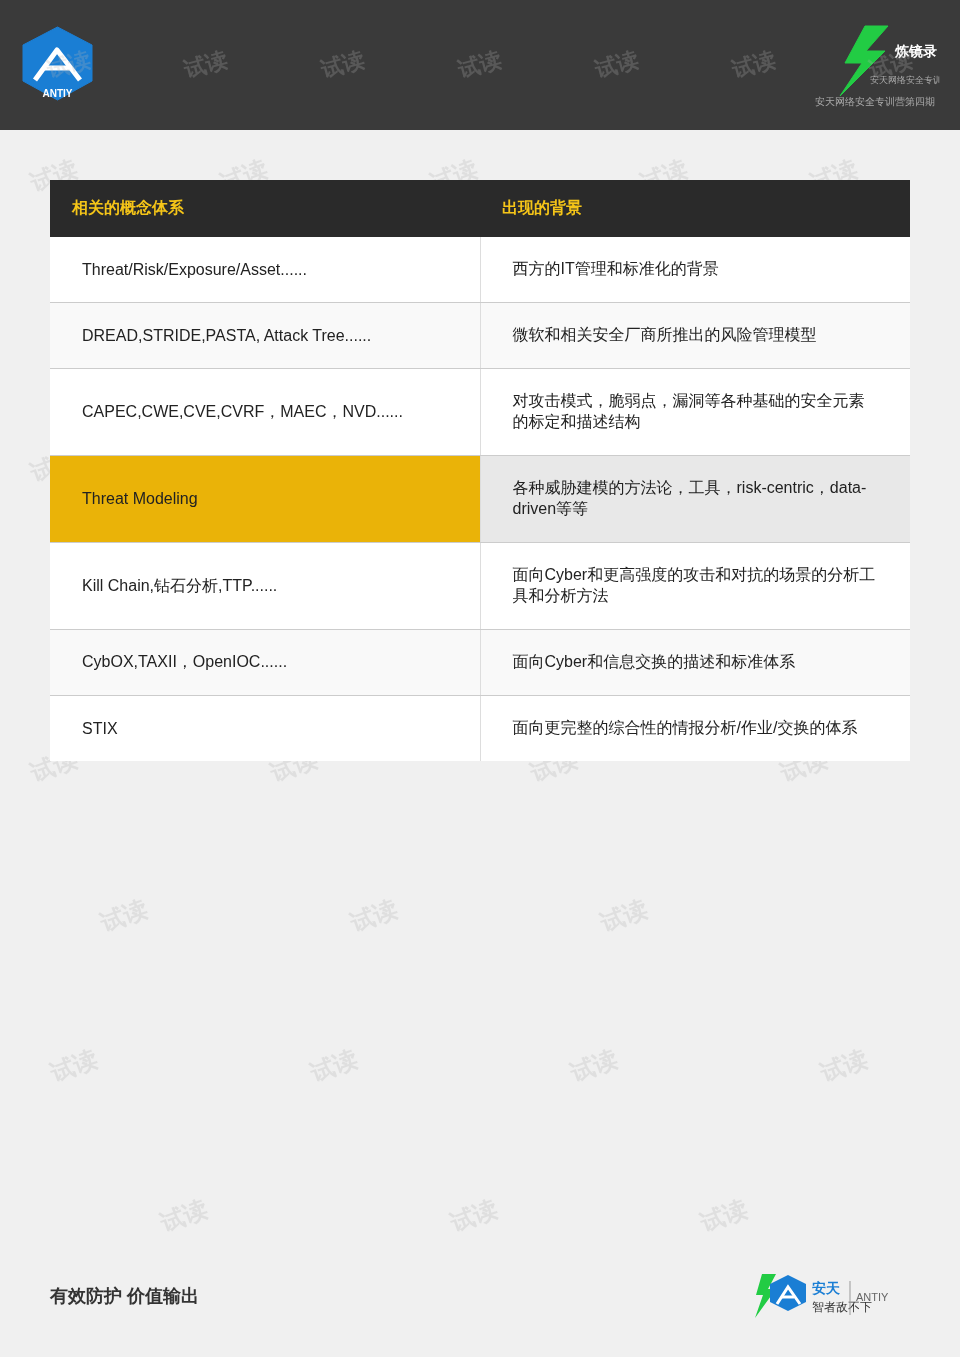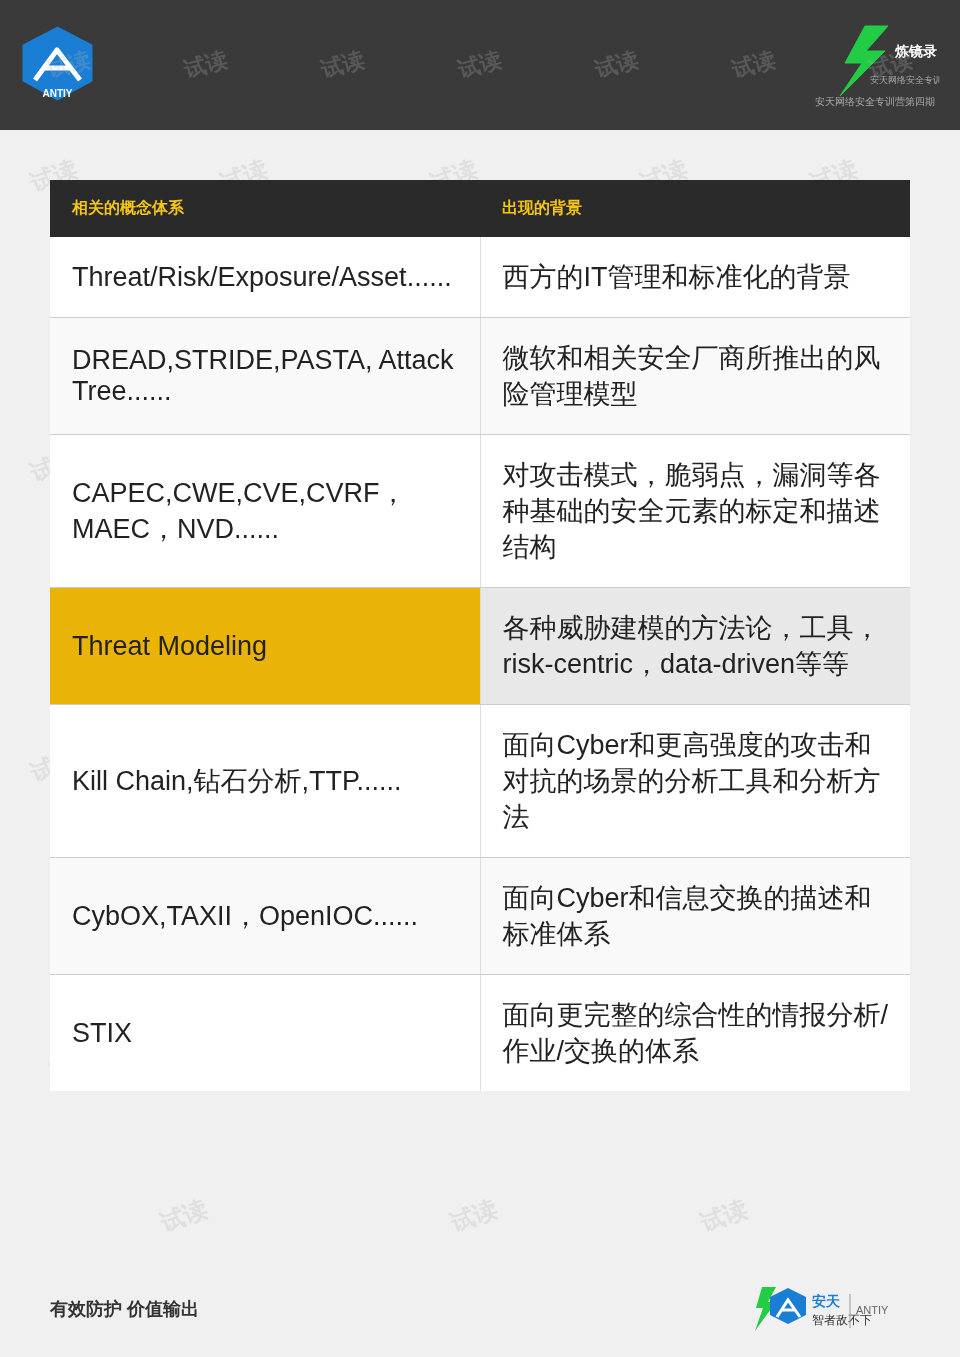--- a/index.html
+++ b/index.html
@@ -81,22 +81,22 @@
       background: #2a2a2a;
       color: #f5c518;
       font-size: 16px;
       font-weight: bold;
       padding: 18px 22px;
       text-align: left;
       width: 50%;
     }
 
     .main-table td {
-      padding: 22px 22px;
-      font-size: 27px;
+      padding: 22px 32px;
+      font-size: 16px;
       vertical-align: middle;
       border-bottom: 1px solid #ddd;
       color: #222;
     }
 
     .main-table tr:last-child td {
       border-bottom: none;
     }
 
     .main-table td:first-child {
@@ -112,21 +112,21 @@
       background: #f9f9f9;
     }
 
     .main-table tbody tr td {
       border-bottom: 1px solid #ccc;
     }
 
     
     .footer {
       position: absolute;
-      bottom: 23px;
+      bottom: 36px;
       left: 0;
       right: 0;
       padding: 0 50px;
       display: flex;
       align-items: center;
       justify-content: space-between;
     }
 
     .footer-text {
       font-size: 18px;

